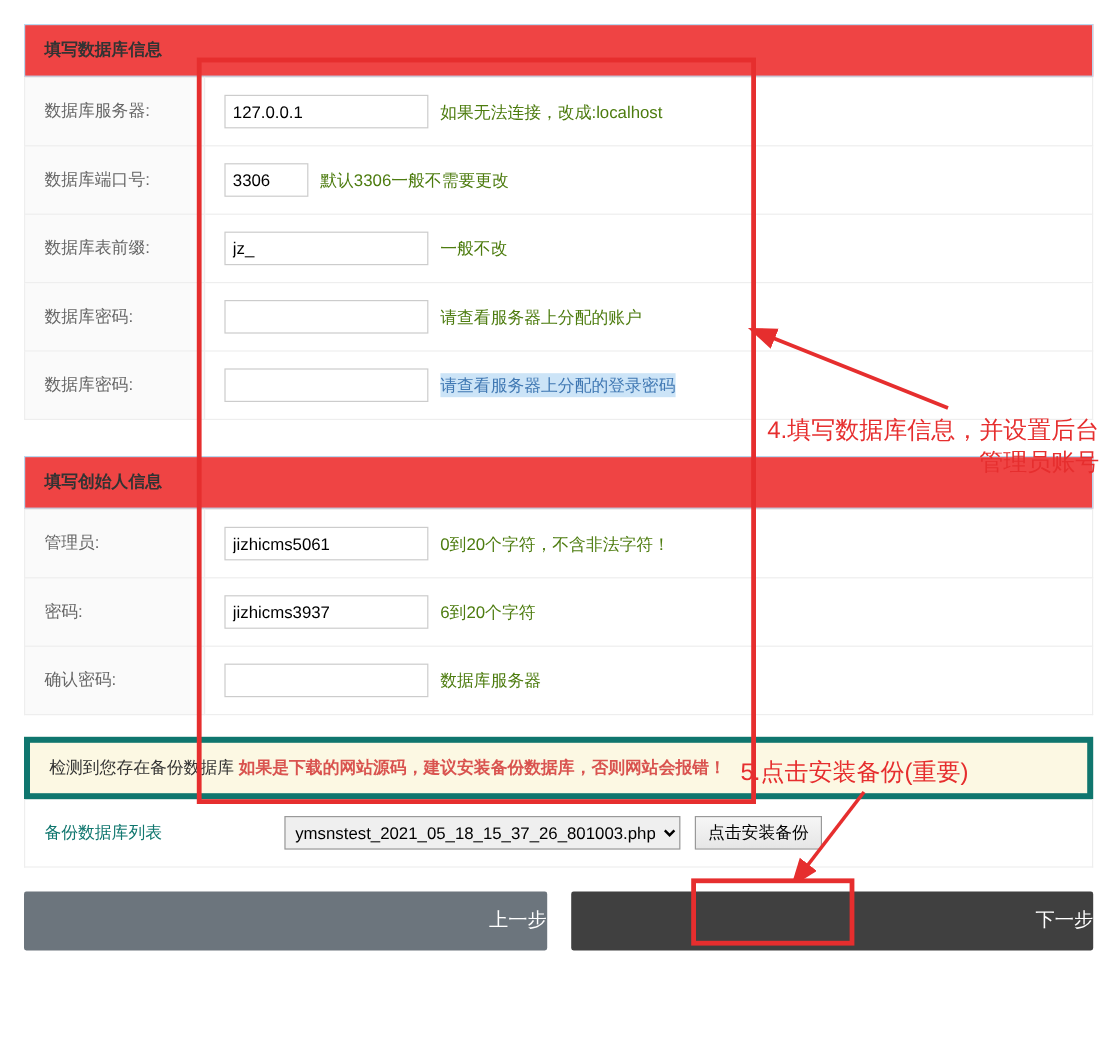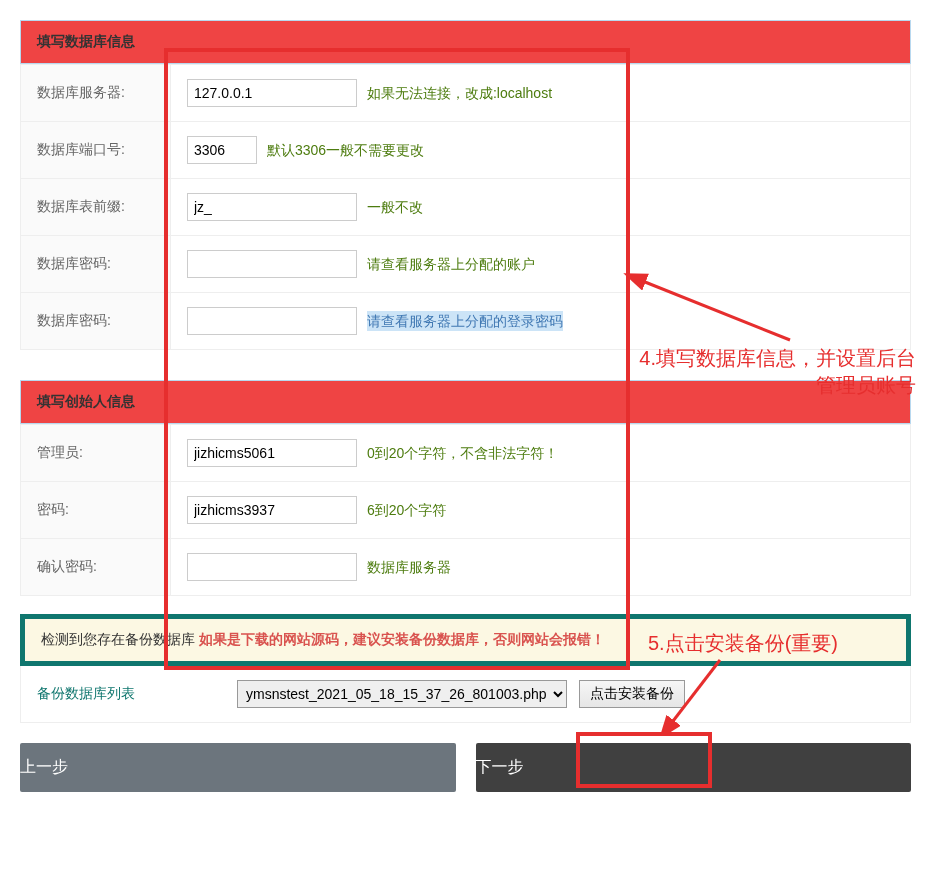--- a/index.html
+++ b/index.html
@@ -29,21 +29,21 @@
 
     .warn-bar { background: #fcf8e3; border: 5px solid #0f766e; padding: 12px 16px; color: #333; margin-top: 18px; }
     .warn-bar .red-text { color: #d9534f; font-weight: bold; }
 
     .backup-row { border: 1px solid #eee; border-top: none; padding: 14px 16px; display: flex; align-items: center; }
     .backup-label { width: 200px; color: #0f766e; }
     select.backup-select { border: 1px solid #999; padding: 3px 4px; font-size: 14px; width: 330px; height: 28px; }
     button.install-btn { margin-left: 12px; padding: 4px 10px; font-size: 14px; border: 1px solid #999; background: linear-gradient(#f6f6f6,#e6e6e6); cursor: pointer; height: 28px; }
 
     .footer-btns { display: flex; gap: 20px; margin-top: 20px; }
-    .btn-big { flex: 1; text-align: left; padding: 14px 0; color: #fff; font-size: 16px; border-radius: 2px; cursor: pointer; border: none; }
+    .btn-big { flex: 1; text-align: right; padding: 14px 0; color: #fff; font-size: 16px; border-radius: 2px; cursor: pointer; border: none; }
     .btn-prev { background: #6c757d; }
     .btn-next { background: #404040; }
 
     .pos-wrap { position: relative; }
   </style>
 </head>
 <body>
 
 <div class="container pos-wrap">
 
@@ -130,21 +130,21 @@
 
   <div class="footer-btns">
     <button class="btn-big btn-prev">上一步</button>
     <button class="btn-big btn-next">下一步</button>
   </div>
 
   <div class="red-box" style="left:164px; top:48px; width:466px; height:622px;"></div>
   <div class="red-box" style="left:576px; top:732px; width:136px; height:56px;"></div>
 
   <div class="annotation" style="left:636px; top:345px; width:280px;text-align:right;">4.填写数据库信息，并设置后台管理员账号</div>
-  <div class="annotation" style="left:648px; top:630px;">5.点击安装备份(重要)</div>
+  <div class="annotation" style="left:617px; top:630px;">5.点击安装备份(重要)</div>
 
   <svg class="arrow-svg" style="left:620px; top:270px;" width="180" height="80">
     <defs>
         <marker id="ah1" markerWidth="10" markerHeight="10" refX="2" refY="3" orient="auto">
           <path d="M0,0 L0,6 L8,3 z" fill="#e62e2e"></path>
         </marker>
       </defs>
     <line x1="170" y1="70" x2="20" y2="10" stroke="#e62e2e" stroke-width="3" marker-end="url(#ah1)"></line>
   </svg>
   <svg class="arrow-svg" style="left:660px; top:655px;" width="80" height="80">

